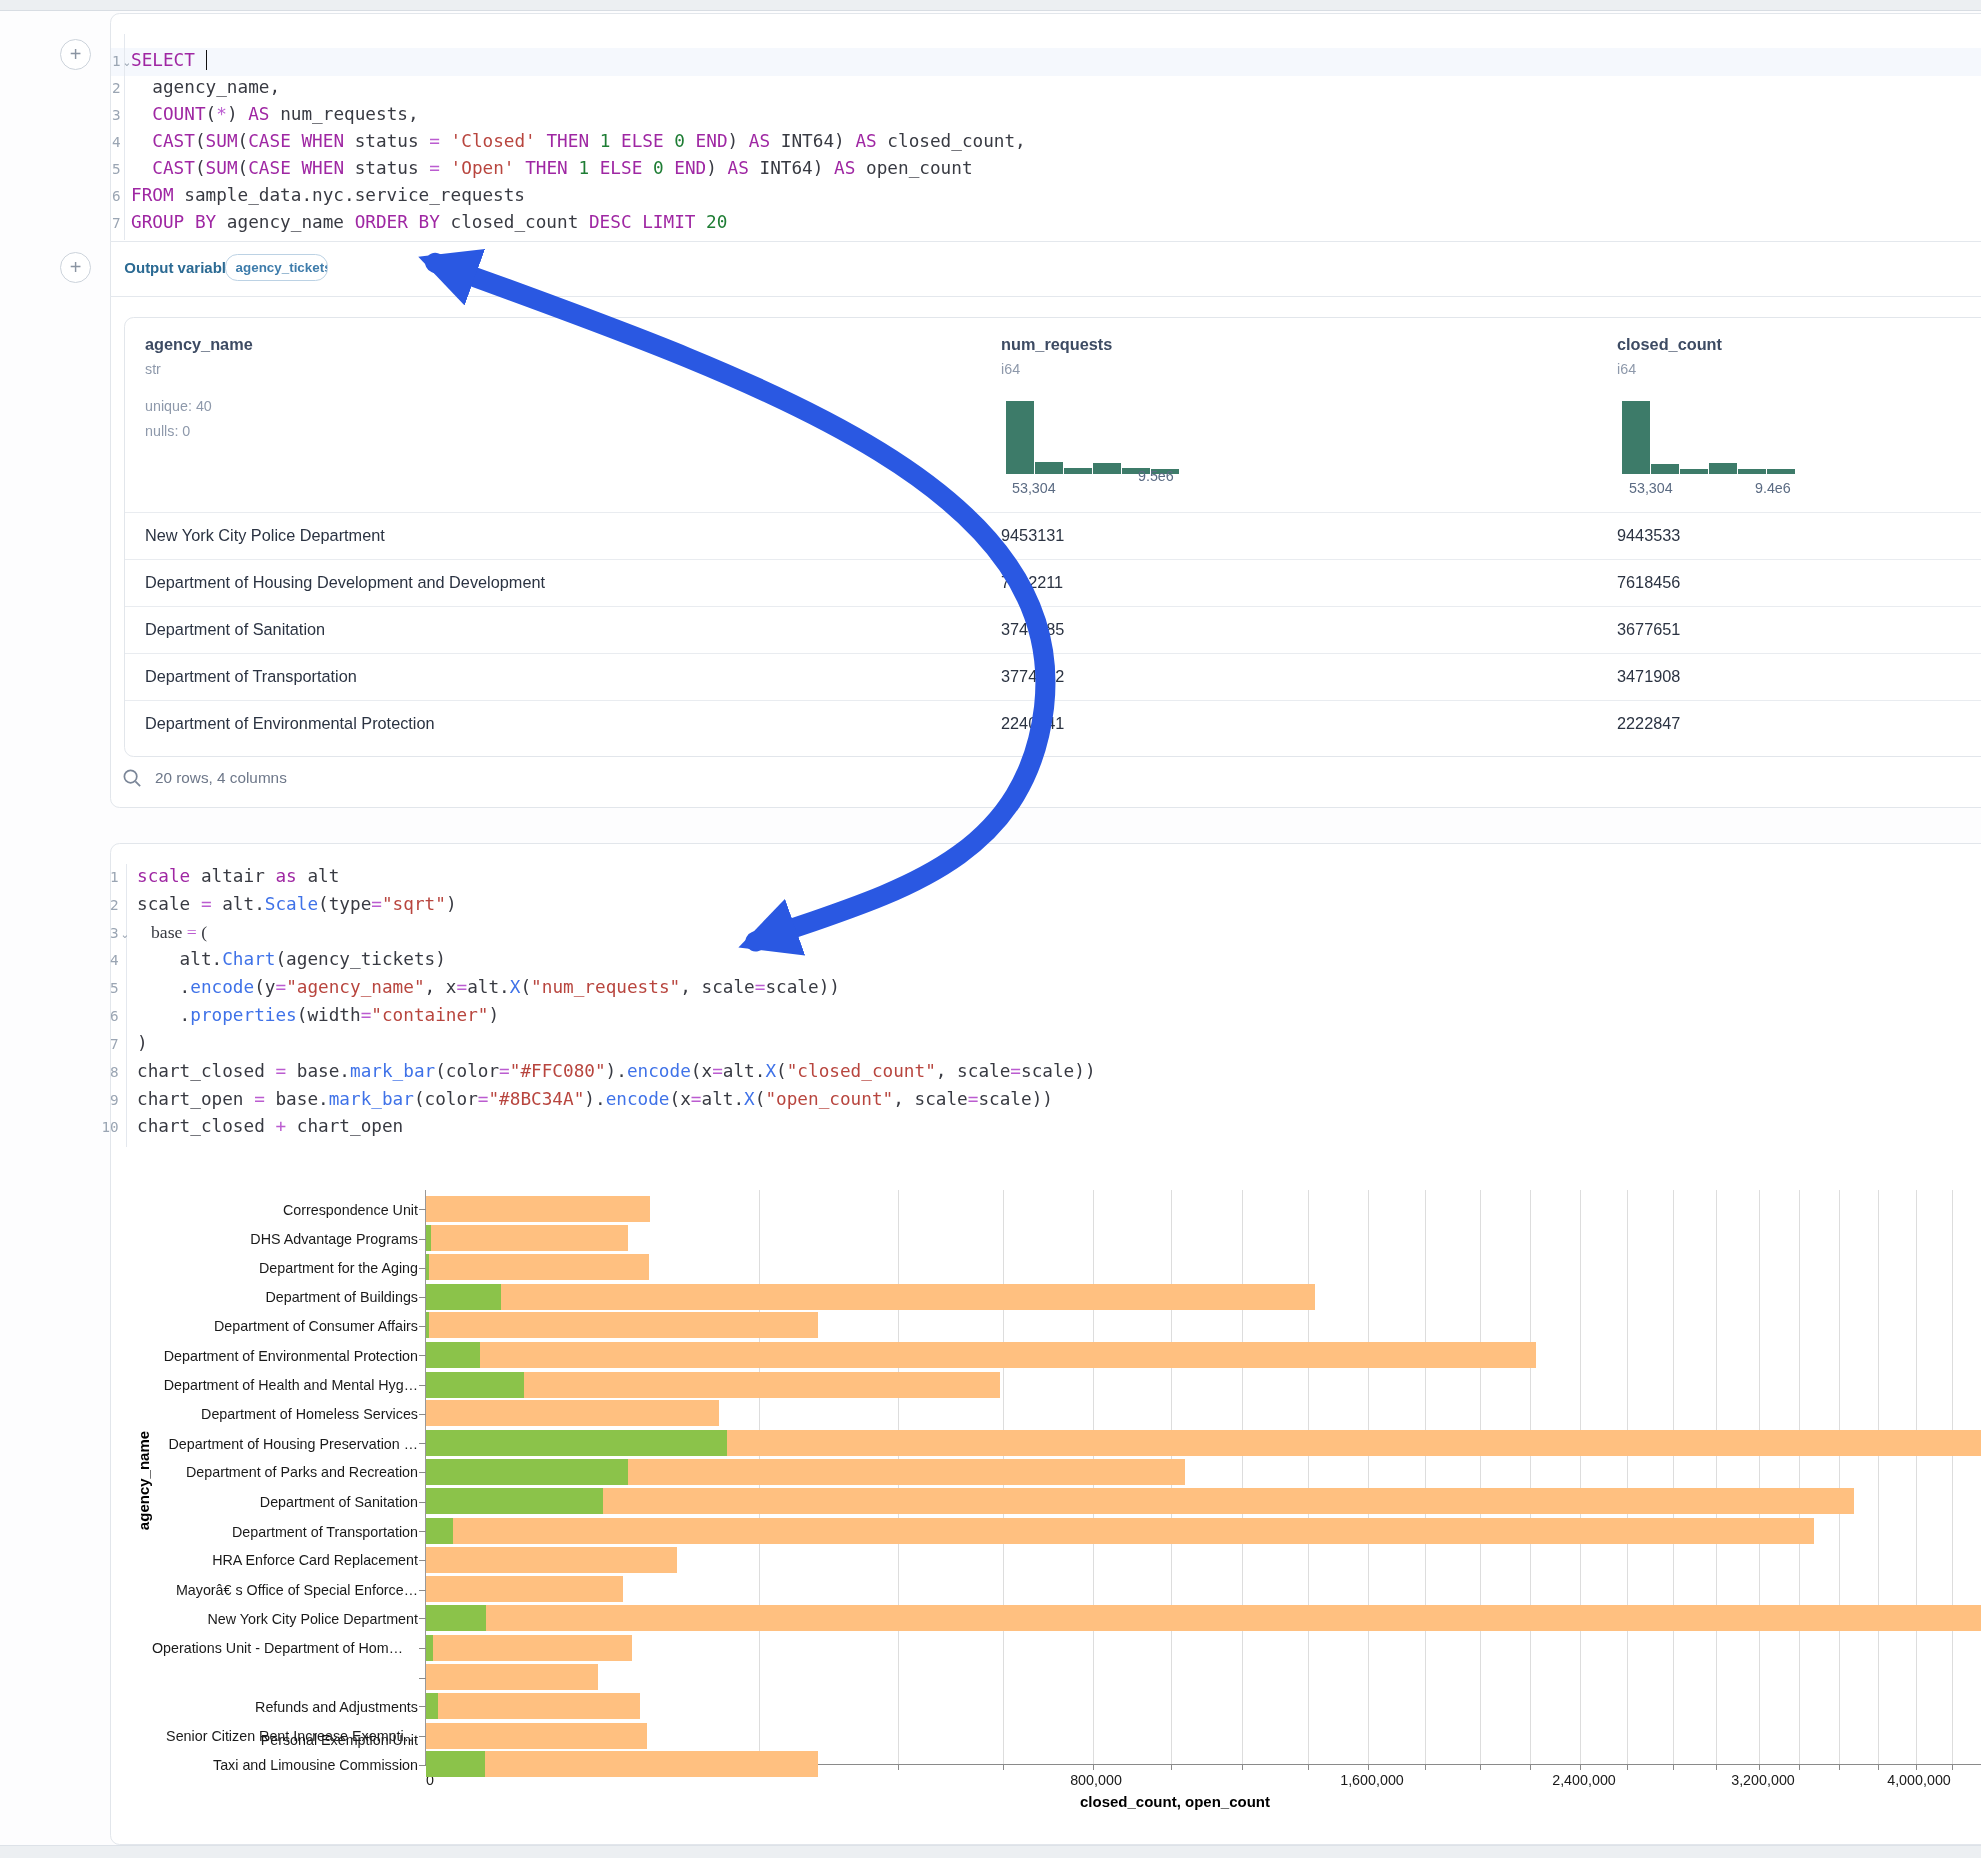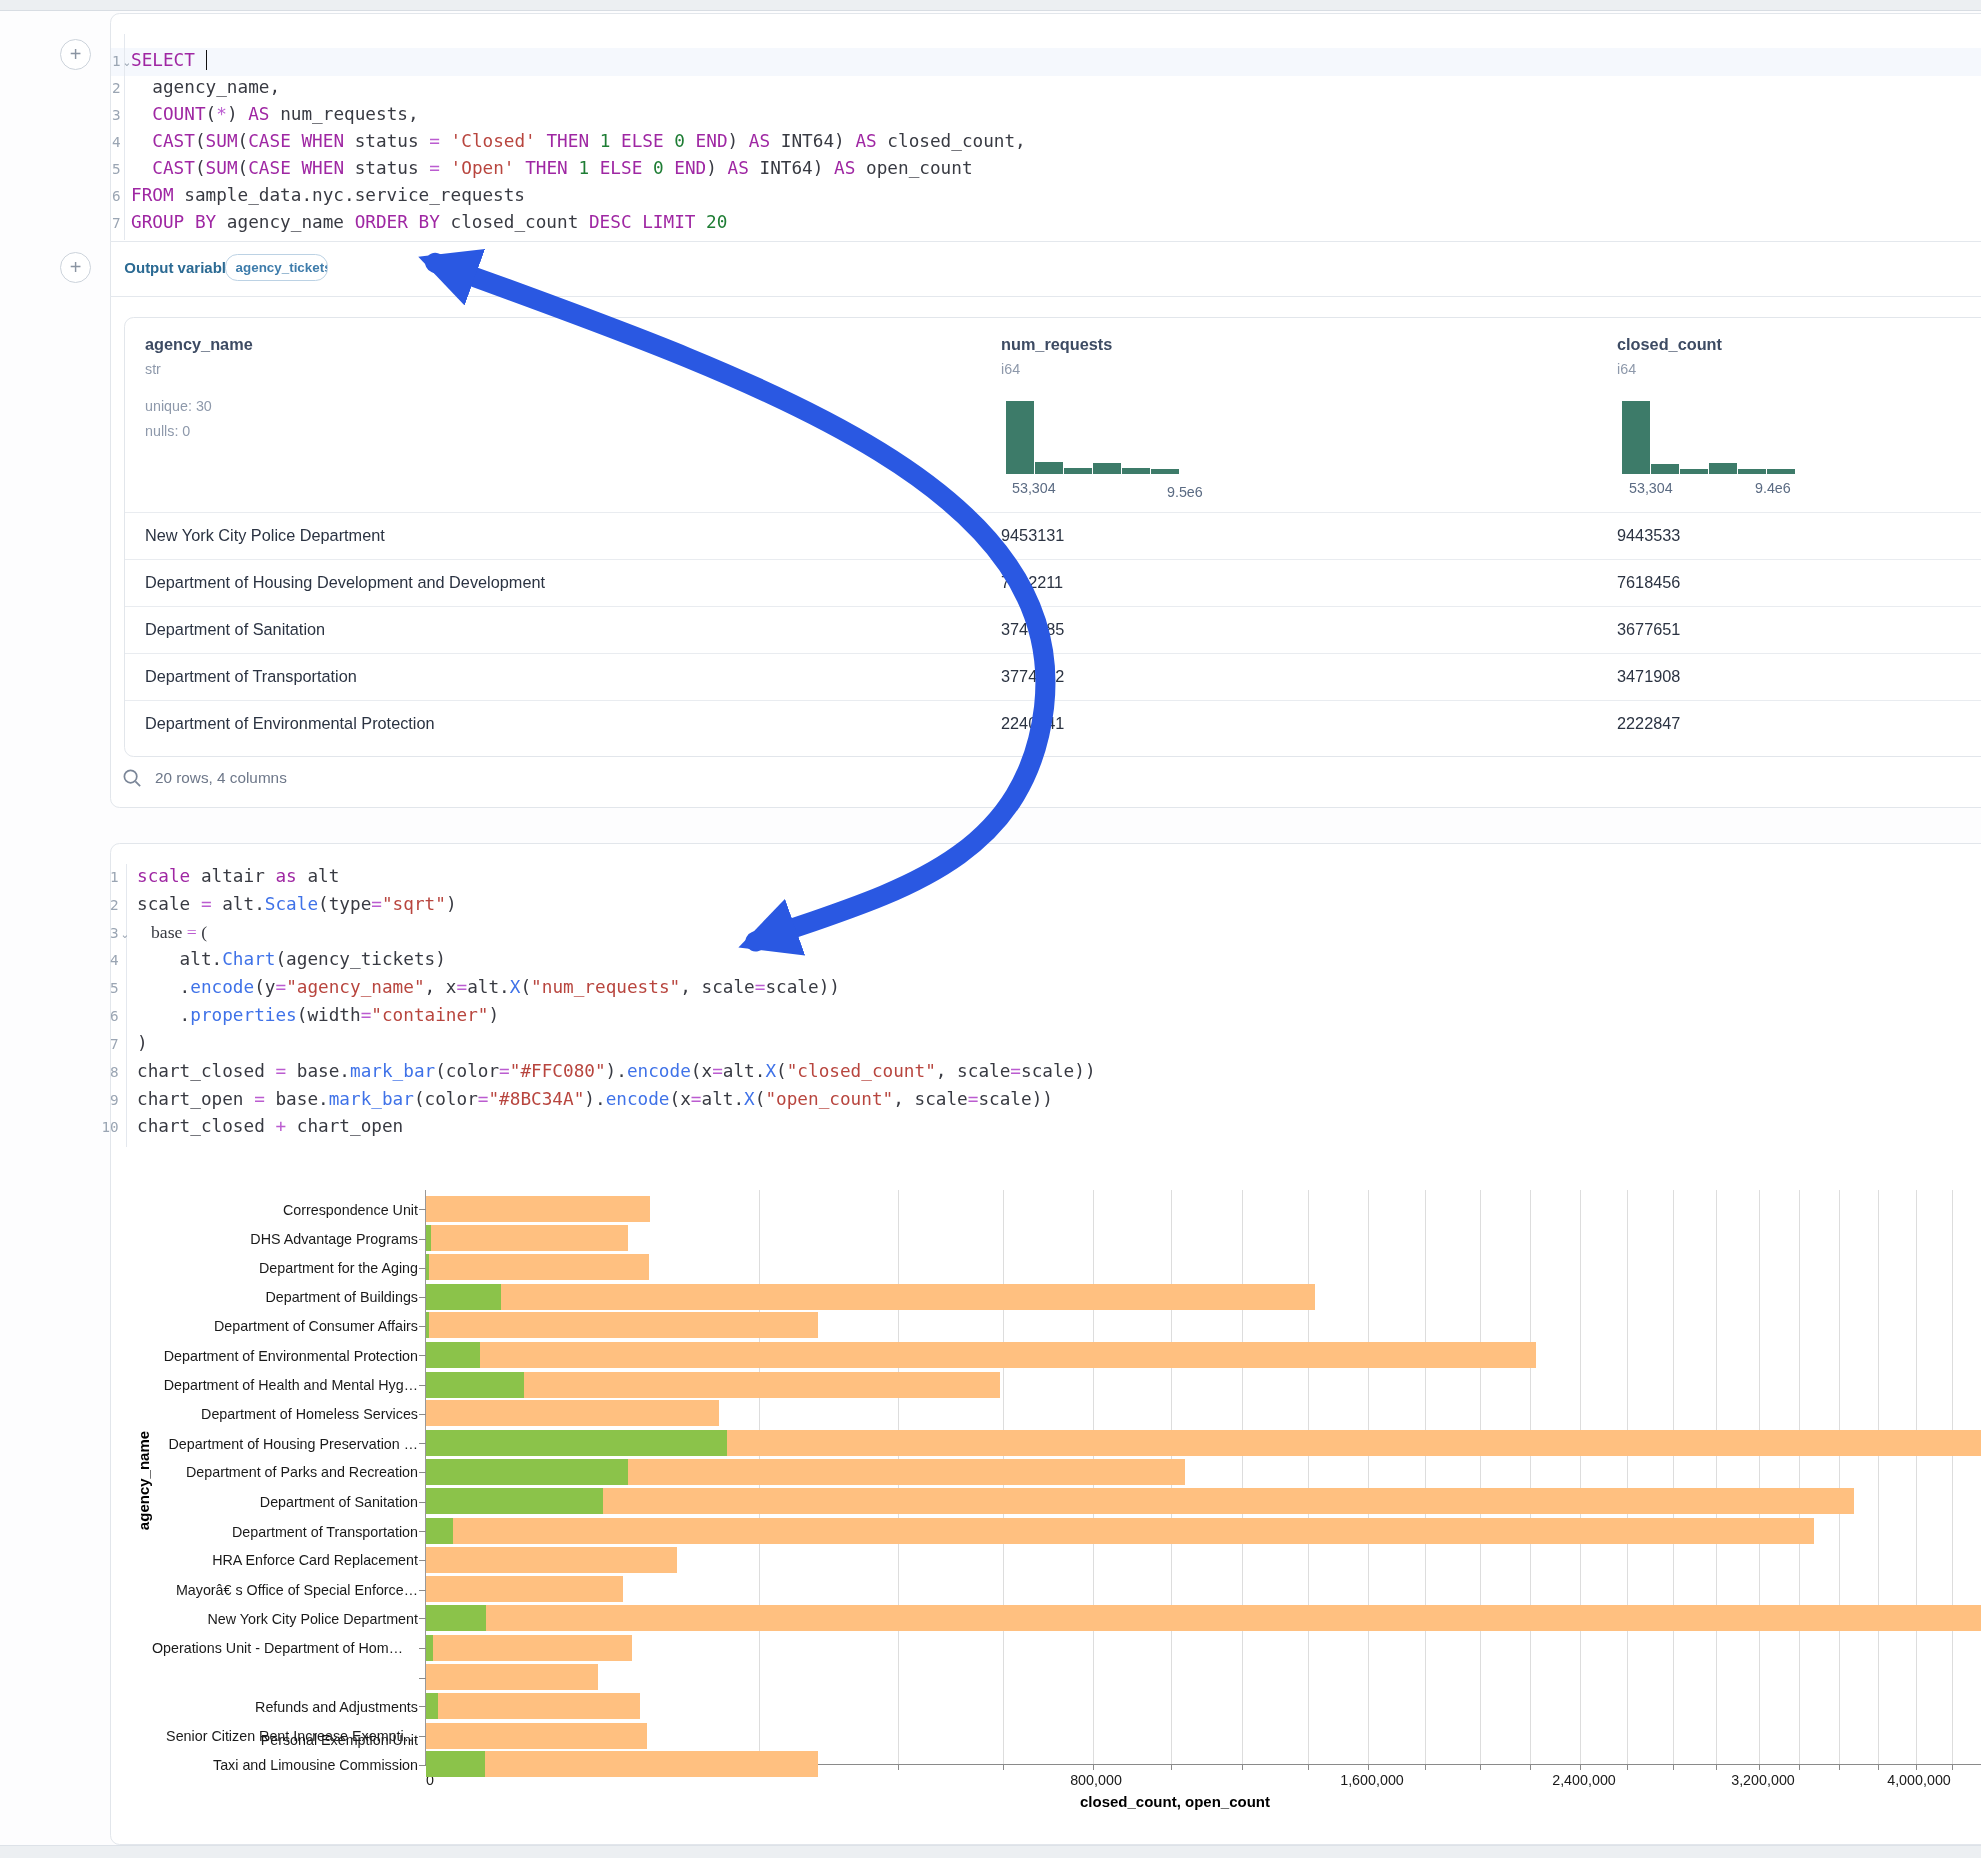--- a/index.html
+++ b/index.html
@@ -89,34 +89,34 @@
 
   <div style="position:absolute;left:110px;top:241px;width:1872px;height:54px;border-top:1px solid #e4e8ed;border-bottom:1px solid #e4e8ed;">
     <span class="outbar-label" style="left:14.3px;top:17px;position:absolute;">Output variable:</span>
     <span class="pill" style="left:115px;top:12.4px;width:103px;height:27px;">agency_tickets</span>
   </div>
 
   <div class="card" style="left:124px;top:317px;width:1874px;height:438px;"></div>
   <div id="table-headers">
       <div class="colhead" style="left: 145px; top: 335px;">agency_name</div>
       <div class="coltype" style="left: 145px; top: 361px;">str</div>
-      <div class="colmeta" style="left: 145px; top: 398px;">unique: 30</div>
+      <div class="colmeta" style="left: 145px; top: 398px;">unique: 40</div>
       <div class="colmeta" style="left: 145px; top: 423px;">nulls: 0</div>
       <div class="colhead" style="left: 1001px; top: 335px;">num_requests</div>
       <div class="coltype" style="left: 1001px; top: 361px;">i64</div>
       <div class="hist" style="left: 1006px; top: 401px; height: 73px;">
         <div style="height: 73px;"></div>
         <div style="height: 12.4px;"></div>
         <div style="height: 5.7px;"></div>
         <div style="height: 11.5px;"></div>
         <div style="height: 5.7px;"></div>
         <div style="height: 4.8px;"></div>
       </div>
       <div class="histlab" style="left: 1012px; top: 480px;">53,304</div>
-      <div class="histlab" style="left: 1138px; top: 484px; margin-left: 29px;">9.5e6</div>
+      <div class="histlab" style="left: 1138px; top: 468px;">9.5e6</div>
       <div class="colhead" style="left: 1617px; top: 335px;">closed_count</div>
       <div class="coltype" style="left: 1617px; top: 361px;">i64</div>
       <div class="hist" style="left: 1622px; top: 401px; height: 73px;">
         <div style="height: 73px;"></div>
         <div style="height: 10.5px;"></div>
         <div style="height: 4.8px;"></div>
         <div style="height: 11.5px;"></div>
         <div style="height: 4.8px;"></div>
         <div style="height: 4.8px;"></div>
       </div>

